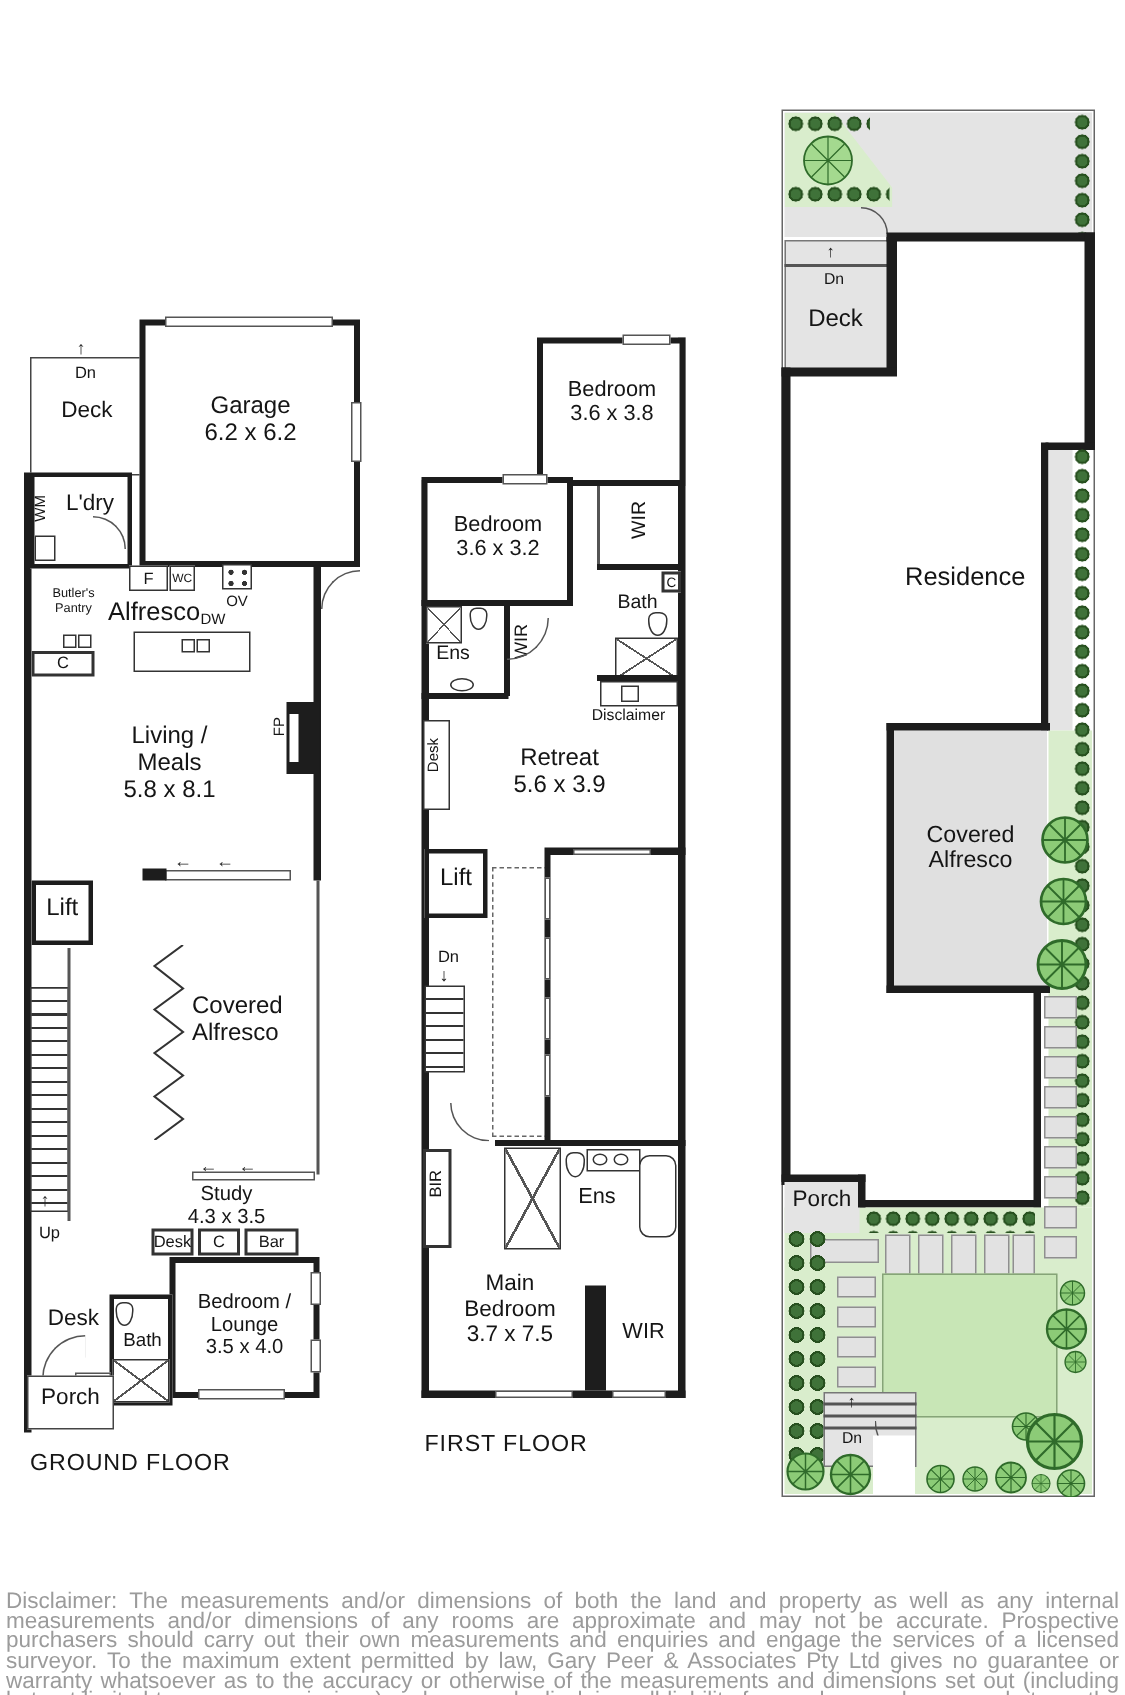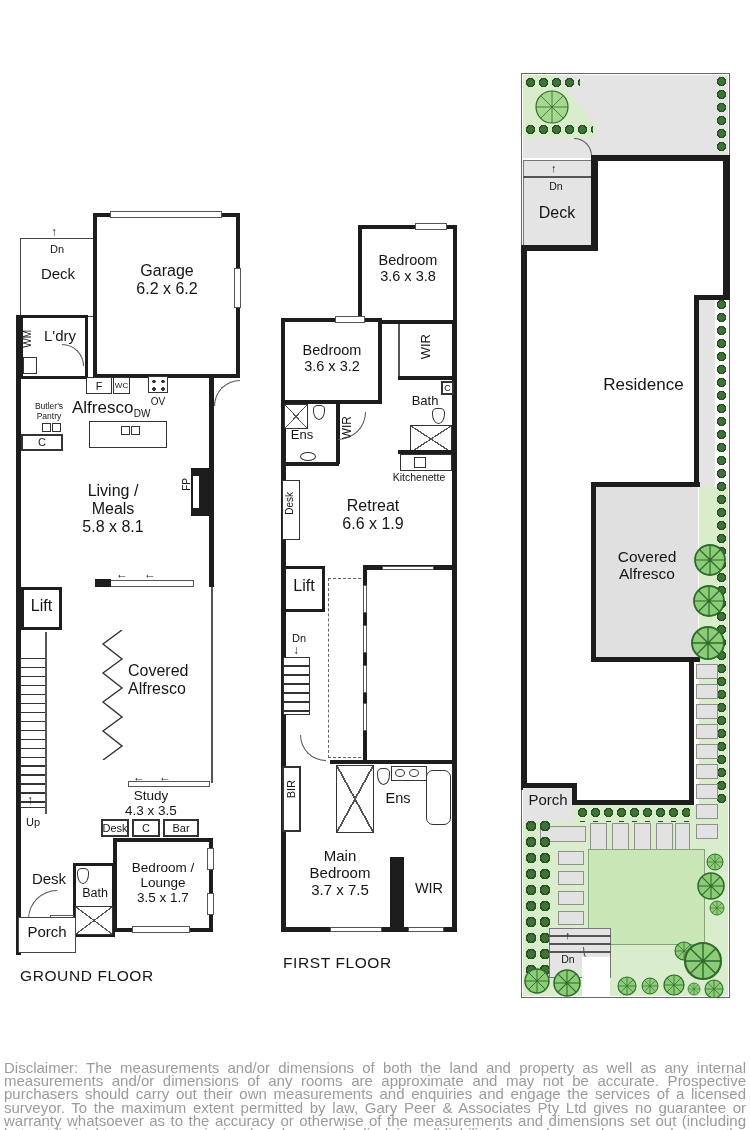--- a/index.html
+++ b/index.html
@@ -83,21 +83,21 @@
     <div class="box" style="left:113px;top:377px;width:17px;height:17px;"></div>
     <div class="lbl" style="left:113px;top:382px;width:17px;font-size:8px;">WC</div>
     <div class="cook" style="left:148px;top:376px;width:20px;height:17px;"></div>
     <div class="lbl" style="left:147px;top:396px;width:22px;font-size:10px;">OV</div>
     <div class="lbl left" style="left:72px;top:398px;width:64px;font-size:17px;">Alfresco</div>
     <div class="lbl" style="left:130px;top:408px;width:24px;font-size:10px;">DW</div>
     <div class="box" style="left:89px;top:421px;width:78px;height:27px;"></div>
     <div class="box" style="left:121px;top:426px;width:9px;height:9px;"></div>
     <div class="box" style="left:131px;top:426px;width:9px;height:9px;"></div>
 
-    <div class="lbl" style="left:31px;top:402px;width:36px;font-size:8.5px;">Butler's
+    <div class="lbl" style="left:31px;top:391px;width:36px;font-size:8.5px;">Butler's
 Pantry</div>
     <div class="box" style="left:42px;top:423px;width:9px;height:9px;"></div>
     <div class="box" style="left:52px;top:423px;width:9px;height:9px;"></div>
     <div class="box" style="left:21px;top:434px;width:42px;height:17px;border-width:2px;"></div>
     <div class="lbl" style="left:21px;top:436px;width:42px;font-size:11px;">C</div>
 
     <div class="wall" style="left:209px;top:377px;width:5px;height:210px;"></div>
     <div class="lbl" style="left:74px;top:482px;width:78px;font-size:16px;">Living /
 Meals
 5.8 x 8.1</div>
@@ -136,21 +136,21 @@
     <div class="lbl" style="left:132px;top:822px;width:28px;font-size:11px;">C</div>
     <div class="box" style="left:163px;top:819px;width:36px;height:18px;border-width:2px;"></div>
     <div class="lbl" style="left:163px;top:822px;width:36px;font-size:11px;">Bar</div>
 
     <div class="room" style="left:113px;top:838px;width:100px;height:94px;"></div>
     <div class="win" style="left:207px;top:848px;width:7px;height:22px;"></div>
     <div class="win" style="left:207px;top:893px;width:7px;height:22px;"></div>
     <div class="win" style="left:132px;top:926px;width:58px;height:7px;"></div>
     <div class="lbl" style="left:119px;top:860px;width:88px;font-size:13.5px;">Bedroom /
 Lounge
-3.5 x 1.7</div>
+3.5 x 4.0</div>
 
     <div class="room3" style="left:73px;top:863px;width:42px;height:74px;"></div>
     <div class="toilet" style="left:77px;top:868px;width:12px;height:16px;"></div>
     <div class="lbl" style="left:77px;top:886px;width:36px;font-size:12.5px;">Bath</div>
     <div class="xbox" style="left:75px;top:906px;width:38px;height:29px;"></div>
 
     <div class="lbl" style="left:24px;top:871px;width:50px;font-size:15px;">Desk</div>
     <div class="arc tl" style="left:28px;top:890px;width:29px;height:29px;"></div>
     <div class="win" style="left:50px;top:915px;width:24px;height:7px;"></div>
     <div class="room2" style="left:18px;top:917px;width:58px;height:36px;"></div>
@@ -178,36 +178,36 @@
     <div class="lbl vert" style="left:419px;top:334px;font-size:13px;">WIR</div>
     <div class="wall" style="left:398px;top:376px;width:56px;height:4px;"></div>
     <div class="box" style="left:441px;top:381px;width:13px;height:14px;border-width:2px;"></div>
     <div class="lbl" style="left:441px;top:383px;width:13px;font-size:9px;">C</div>
     <div class="lbl" style="left:405px;top:394px;width:40px;font-size:13px;">Bath</div>
     <div class="toilet" style="left:432px;top:408px;width:13px;height:16px;"></div>
     <div class="xbox" style="left:410px;top:425px;width:42px;height:28px;"></div>
     <div class="wall" style="left:398px;top:450px;width:56px;height:4px;"></div>
     <div class="box" style="left:400px;top:454px;width:52px;height:17px;"></div>
     <div class="box" style="left:414px;top:457px;width:12px;height:11px;"></div>
-    <div class="lbl" style="left:383px;top:472px;width:72px;font-size:10.5px;">Kitchenette</div>
+    <div class="lbl" style="left:383px;top:472px;width:72px;font-size:10.5px;">Disclaimer</div>
 
     <div class="wall" style="left:281px;top:400px;width:58px;height:4px;"></div>
     <div class="xbox" style="left:284px;top:404px;width:24px;height:25px;"></div>
     <div class="toilet" style="left:313px;top:405px;width:12px;height:15px;"></div>
     <div class="lbl" style="left:284px;top:428px;width:36px;font-size:13px;">Ens</div>
     <div class="oval" style="left:300px;top:452px;width:16px;height:9px;"></div>
     <div class="wall" style="left:281px;top:462px;width:58px;height:4px;"></div>
     <div class="wall" style="left:336px;top:400px;width:4px;height:64px;"></div>
     <div class="lbl vert" style="left:341px;top:416px;font-size:12px;">WIR</div>
     <div class="arc br" style="left:338px;top:412px;width:28px;height:28px;"></div>
 
     <div class="box" style="left:282px;top:480px;width:18px;height:60px;"></div>
     <div class="lbl vert" style="left:284px;top:492px;font-size:10px;">Desk</div>
     <div class="lbl" style="left:328px;top:497px;width:90px;font-size:16px;">Retreat
-6.6 x 1.9</div>
+5.6 x 3.9</div>
     <div class="wall" style="left:363px;top:565px;width:94px;height:5px;"></div>
     <div class="win" style="left:382px;top:566px;width:52px;height:4px;"></div>
 
     <div class="dash" style="left:328px;top:578px;width:38px;height:180px;"></div>
     <div class="wall" style="left:363px;top:570px;width:4px;height:193px;"></div>
     <div class="win" style="left:363px;top:585px;width:4px;height:28px;border-width:.8px;"></div>
     <div class="win" style="left:363px;top:625px;width:4px;height:28px;border-width:.8px;"></div>
     <div class="win" style="left:363px;top:665px;width:4px;height:28px;border-width:.8px;"></div>
     <div class="win" style="left:363px;top:703px;width:4px;height:28px;border-width:.8px;"></div>
 

